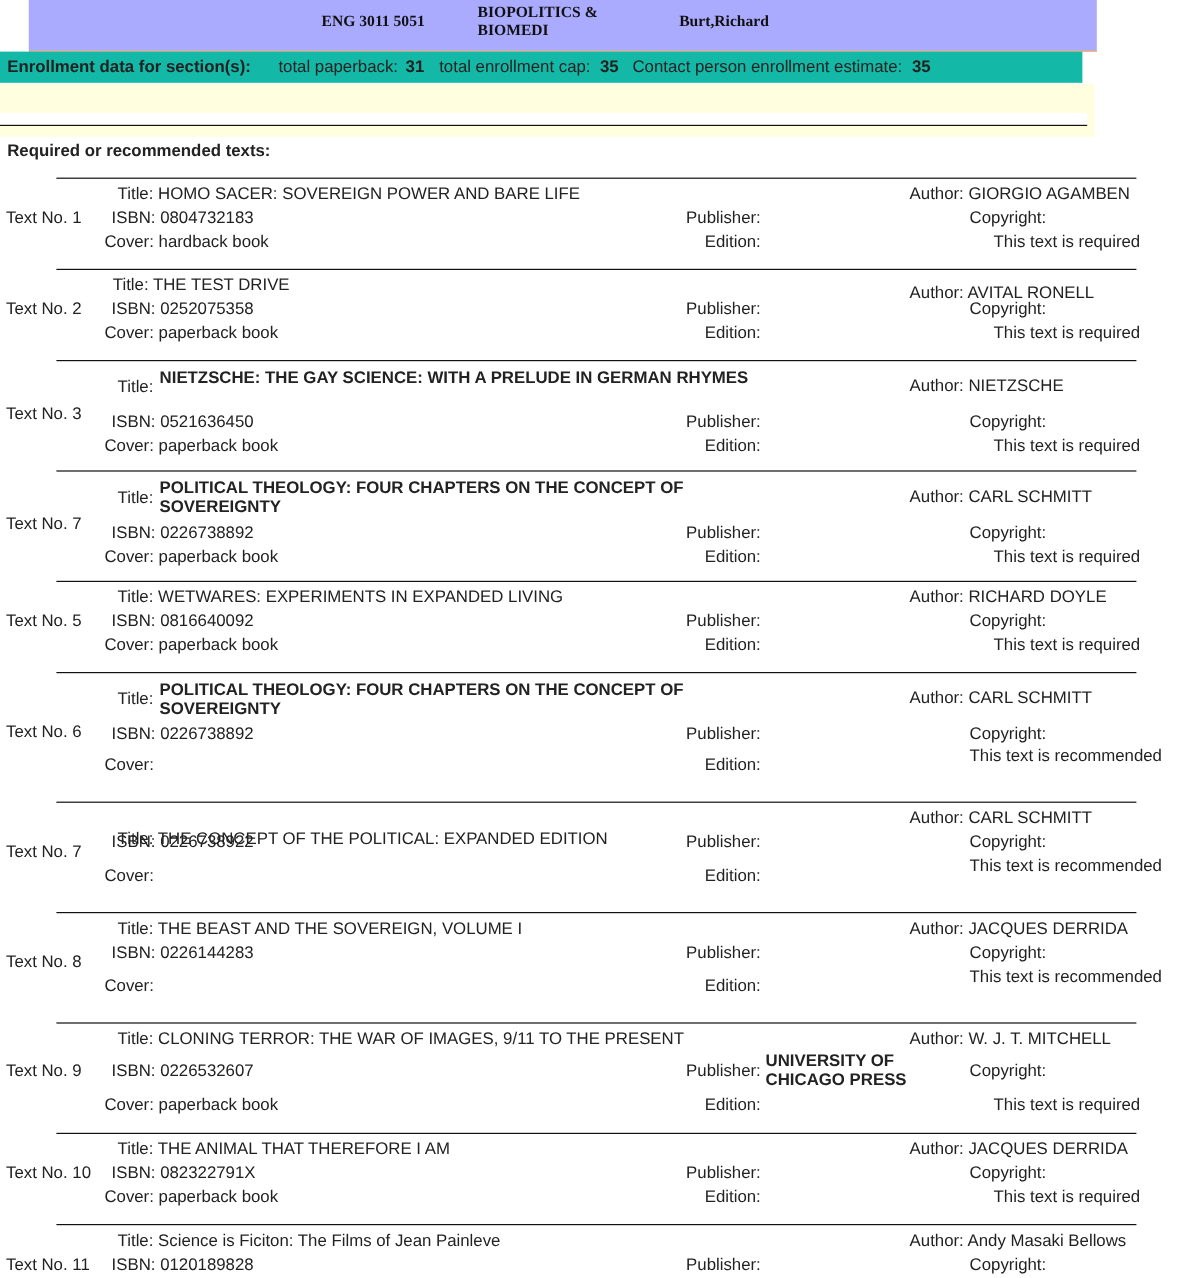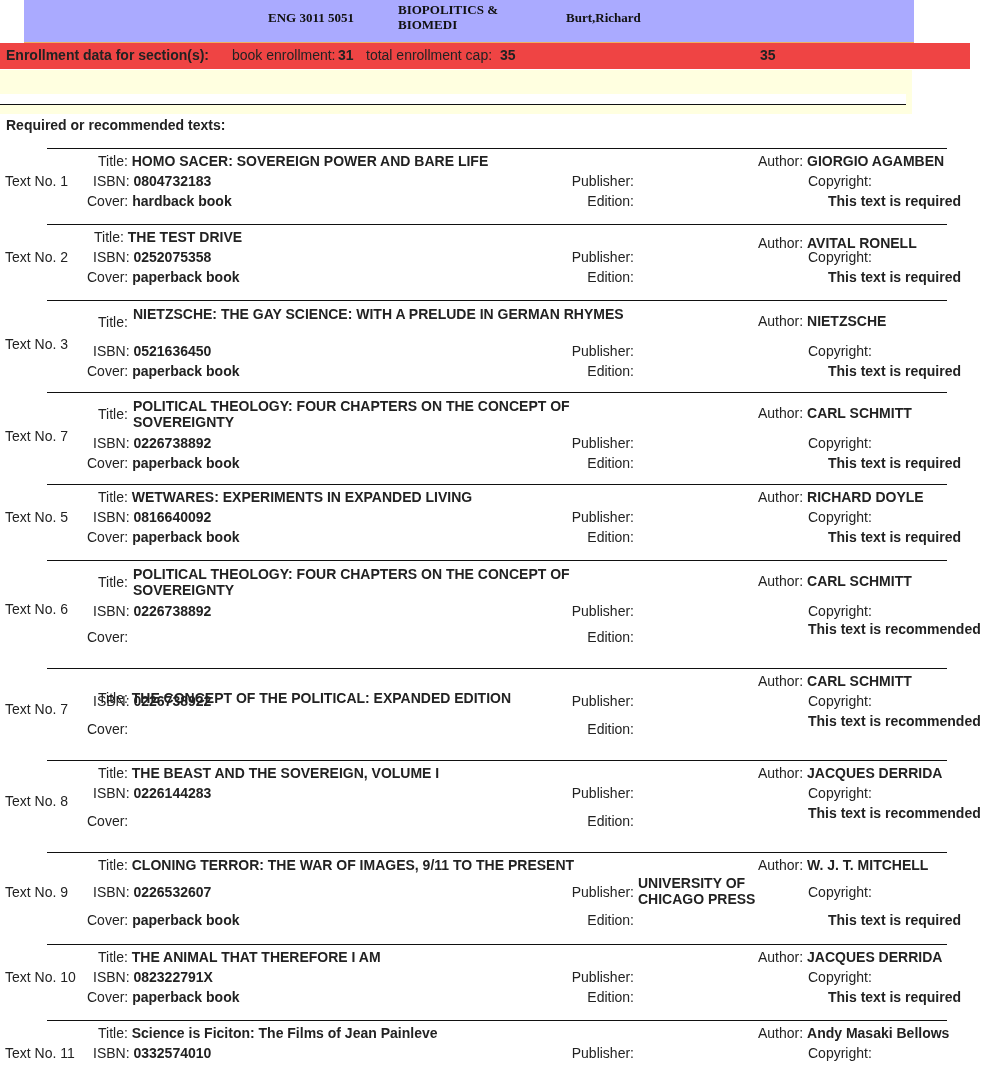--- a/index.html
+++ b/index.html
@@ -1,51 +1,52 @@
 <!DOCTYPE html>
 <html><head>
   <meta charset="utf-8">
   <style>
     html, body { margin: 0; padding: 0; background: #ffffff; }
     body { width: 997px; height: 1065px; position: relative; overflow: hidden;
            font-family: "Liberation Sans", sans-serif; color: #222; font-size: 14px; }
     .hdr { position: absolute; left: 0; top: 0; width: 890px; height: 42px; background: #aaaaff;
            border-bottom: 1px solid #f0b060; margin-left: 24px; }
     .hdr .c { position: absolute; font-family: "Liberation Serif", serif; font-weight: bold; font-size: 13px; color: #111; line-height: 14px; }
-    .enroll { position: absolute; left: 0; top: 43px; width: 970px; height: 26px; background: #ef4444;
+    .enroll { position: absolute; left: 0; top: 43px; width: 902px; height: 26px; background: #14b8a6;
               font-size: 14px; line-height: 24px; }
     .enroll span { white-space: pre; }
     .contact { position: absolute; left: 0; top: 70px; width: 912px; height: 44px; background: #ffffe0; }
     .contact .row { position: absolute; left: 6px; top: 3px; font-size: 14px; white-space: nowrap; }
     .contact a { color: #0000cc; text-decoration: underline; }
     .contact .whiteline { position: absolute; left: 0; top: 24px; width: 906px; height: 10px; background: #ffffff; border-bottom: 1px solid #111; }
     .req { position: absolute; left: 6px; top: 117px; font-weight: bold; font-size: 14px; }
     .entry { position: absolute; left: 0; width: 997px; }
     .entry .rule { position: absolute; left: 47px; width: 900px; height: 0; border-top: 1px solid #111; top: 0; }
     .lbl { position: absolute; font-size: 14px; white-space: nowrap; }
-    .val { font-weight: bold; }
+    .val { font-weight: normal; }
     .rl { text-align: right; }
     .twoline { position: absolute; font-weight: bold; font-size: 14px; line-height: 16px; }
   </style>
 </head>
 <body>
 
 <div class="hdr">
   <div class="c" style="left:244px; top:11px;">ENG 3011 5051</div>
   <div class="c" style="left:374px; top:3px;">BIOPOLITICS &amp;</div>
   <div class="c" style="left:374px; top:18px;">BIOMEDI</div>
   <div class="c" style="left:542px; top:11px;">Burt,Richard</div>
 </div>
 
 <div class="enroll">
   <span style="position:absolute; left:6px; font-weight:bold;">Enrollment data for section(s):</span>
-  <span style="position:absolute; left:232px;">book enrollment:</span>
+  <span style="position:absolute; left:232px;">total paperback:</span>
   <span style="position:absolute; left:338px; font-weight:bold;">31</span>
   <span style="position:absolute; left:366px;">total enrollment cap:</span>
   <span style="position:absolute; left:500px; font-weight:bold;">35</span>
+  <span style="position:absolute; left:527px;">Contact person enrollment estimate:</span>
   <span style="position:absolute; left:760px; font-weight:bold;">35</span>
 </div>
 
 <div class="contact">
   <div class="whiteline"></div>
 </div>
 
 <div class="req">Required or recommended texts:</div>
 
 <div id="entries">
@@ -181,18 +182,18 @@
       <div class="lbl rl" style="left:540px; width:94px; top:25px;">Publisher:</div>
       <div class="lbl rl" style="left:540px; width:94px; top:45px;">Edition:</div>
       <div class="lbl" style="left:758px; top:5px;"><span>Author:</span> <span class="val">JACQUES DERRIDA</span></div>
       <div class="lbl" style="left:808px; top:25px;">Copyright:</div>
       <div class="lbl val" style="left:828px; top:45px;">This text is required</div>
     </div>
     <div class="entry" style="top: 1020px;">
       <div class="rule"></div>
       <div class="lbl" style="left:5px; top:25px;">Text No. 11</div>
       <div class="lbl" style="left:98px; top:5px;"><span>Title:</span> <span class="val">Science is Ficiton: The Films of Jean Painleve</span></div>
-      <div class="lbl" style="left:93px; top:25px;"><span>ISBN:</span> <span class="val">0332574010</span></div>
+      <div class="lbl" style="left:93px; top:25px;"><span>ISBN:</span> <span class="val">0120189828</span></div>
       <div class="lbl rl" style="left:540px; width:94px; top:25px;">Publisher:</div>
       <div class="lbl" style="left:758px; top:5px;"><span>Author:</span> <span class="val">Andy Masaki Bellows</span></div>
       <div class="lbl" style="left:808px; top:25px;">Copyright:</div>
     </div>
   </div>
 
 </body></html>

